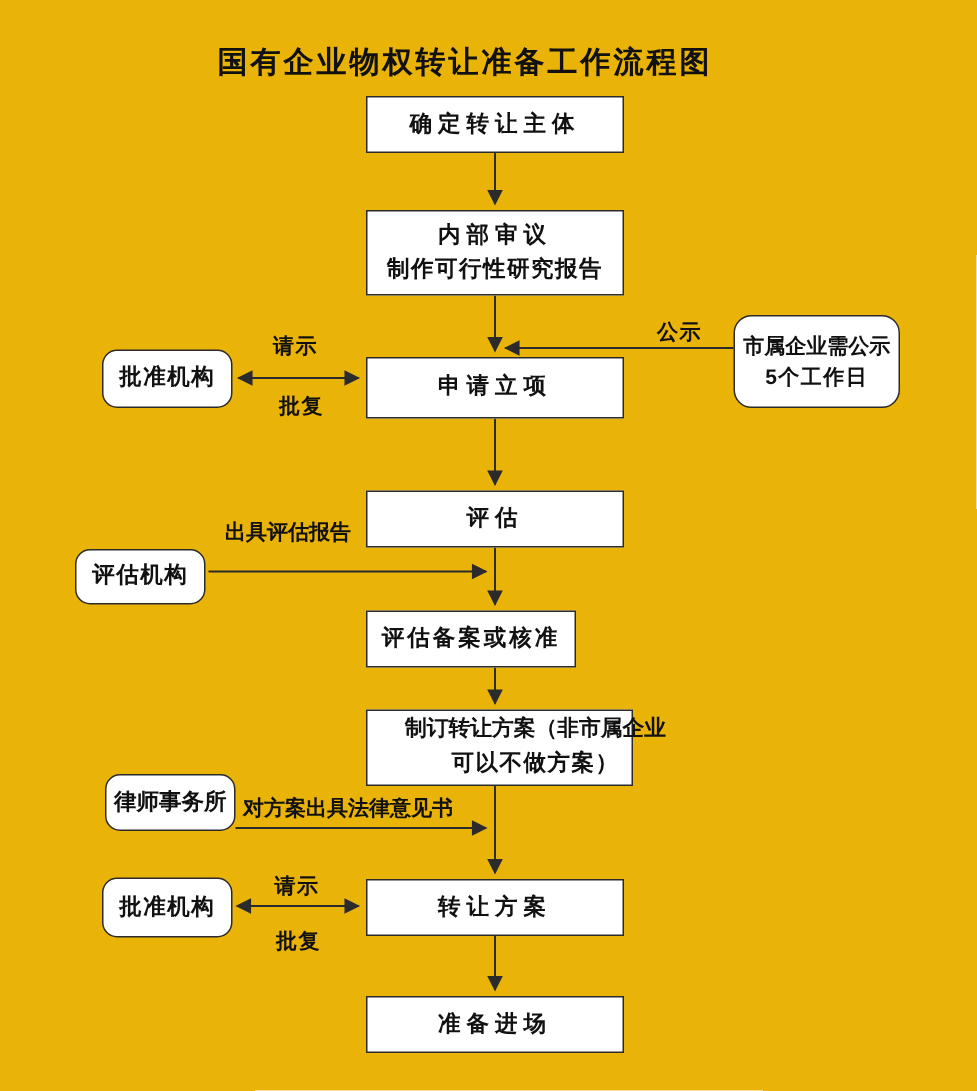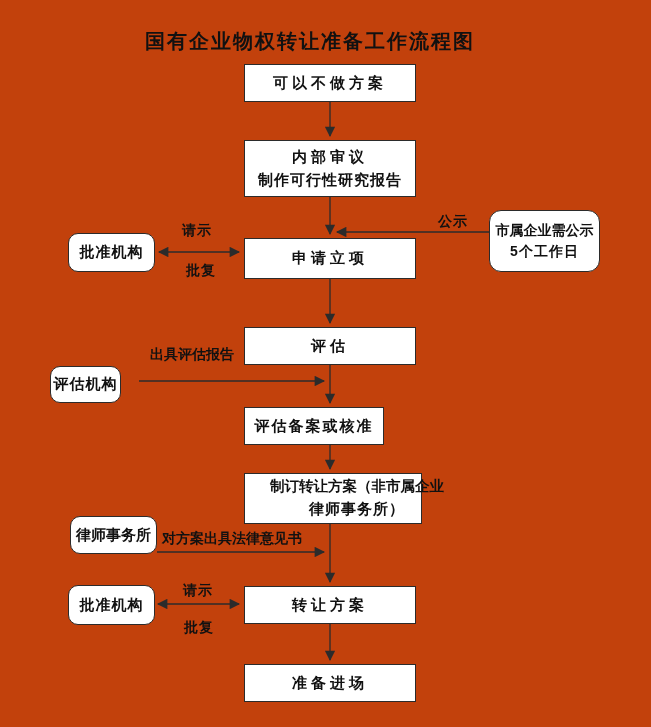--- a/index.html
+++ b/index.html
@@ -5,21 +5,21 @@
   html, body {
     margin: 0;
     padding: 0;
     background: #ffffff;
     font-family: "Liberation Sans", "DejaVu Sans", sans-serif;
   }
   #canvas {
     position: relative;
     width: 651px;
     height: 727px;
-    background: #c2410c;
+    background: #eab308;
     overflow: hidden;
     color: #111111;
   }
   #connectors {
     position: absolute;
     left: 0; top: 0;
     width: 651px; height: 727px;
   }
   .title {
     position: absolute;
@@ -87,21 +87,21 @@
       <line x1="330" y1="365" x2="330" y2="403" marker-end="url(#arr)"></line>
       <line x1="330" y1="445" x2="330" y2="469" marker-end="url(#arr)"></line>
       <line x1="157" y1="552" x2="324" y2="552" marker-end="url(#arr)"></line>
       <line x1="330" y1="524" x2="330" y2="582" marker-end="url(#arr)"></line>
       <line x1="158" y1="604" x2="239" y2="604" marker-start="url(#arr)" marker-end="url(#arr)"></line>
       <line x1="330" y1="624" x2="330" y2="660" marker-end="url(#arr)"></line>
     </g>
   </svg>
 
   <div class="node rect fs15 ls4" style="left:244px; top:64px; width:172px; height:38px;">
-    <span class="line">可以不做方案</span>
+    <span class="line">确定转让主体</span>
   </div>
 
   <div class="node rect fs15 ls4" style="left:244px; top:238px; width:172px; height:41px;">
     <span class="line">申请立项</span>
   </div>
 
   <div class="node rect fs15" style="left:244px; top:140px; width:172px; height:57px;">
     <span class="line ls4">内部审议</span>
     <span class="line ls1">制作可行性研究报告</span>
   </div>
@@ -109,41 +109,41 @@
   <div class="node rect fs15 ls4" style="left:244px; top:327px; width:172px; height:38px;">
     <span class="line">评估</span>
   </div>
 
   <div class="node rect fs15 ls2" style="left:244px; top:407px; width:140px; height:38px;">
     <span class="line">评估备案或核准</span>
   </div>
 
   <div class="node rect" style="left:244px; top:473px; width:178px; height:51px;padding-left:48px;">
     <span class="line tight">制订转让方案（非市属企业</span>
-    <span class="line fs15 ls1">律师事务所）</span>
+    <span class="line fs15 ls1">可以不做方案）</span>
   </div>
 
   <div class="node rect fs15 ls4" style="left:244px; top:586px; width:172px; height:38px;">
     <span class="line">转让方案</span>
   </div>
 
   <div class="node rect fs15 ls4" style="left:244px; top:664px; width:172px; height:38px;">
     <span class="line">准备进场</span>
   </div>
 
   <div class="node round fs15 ls1" style="left:68px; top:233px; width:87px; height:39px;">
     <span class="line">批准机构</span>
   </div>
 
   <div class="node round ls0" style="left:489px; top:210px; width:111px; height:62px; font-size:14px; border-radius:12px;">
     <span class="line">市属企业需公示</span>
     <span class="line ls1">5个工作日</span>
   </div>
 
-  <div class="node round fs15 ls1" style="left:50px; top:366px; width:71px; height:37px;">
+  <div class="node round fs15 ls1" style="left:50px; top:366px; width:87px; height:37px;">
     <span class="line">评估机构</span>
   </div>
 
   <div class="node round fs15 ls0" style="left:70px; top:516px; width:87px; height:38px;">
     <span class="line">律师事务所</span>
   </div>
 
   <div class="node round fs15 ls1" style="left:68px; top:585px; width:87px; height:40px;">
     <span class="line">批准机构</span>
   </div>

